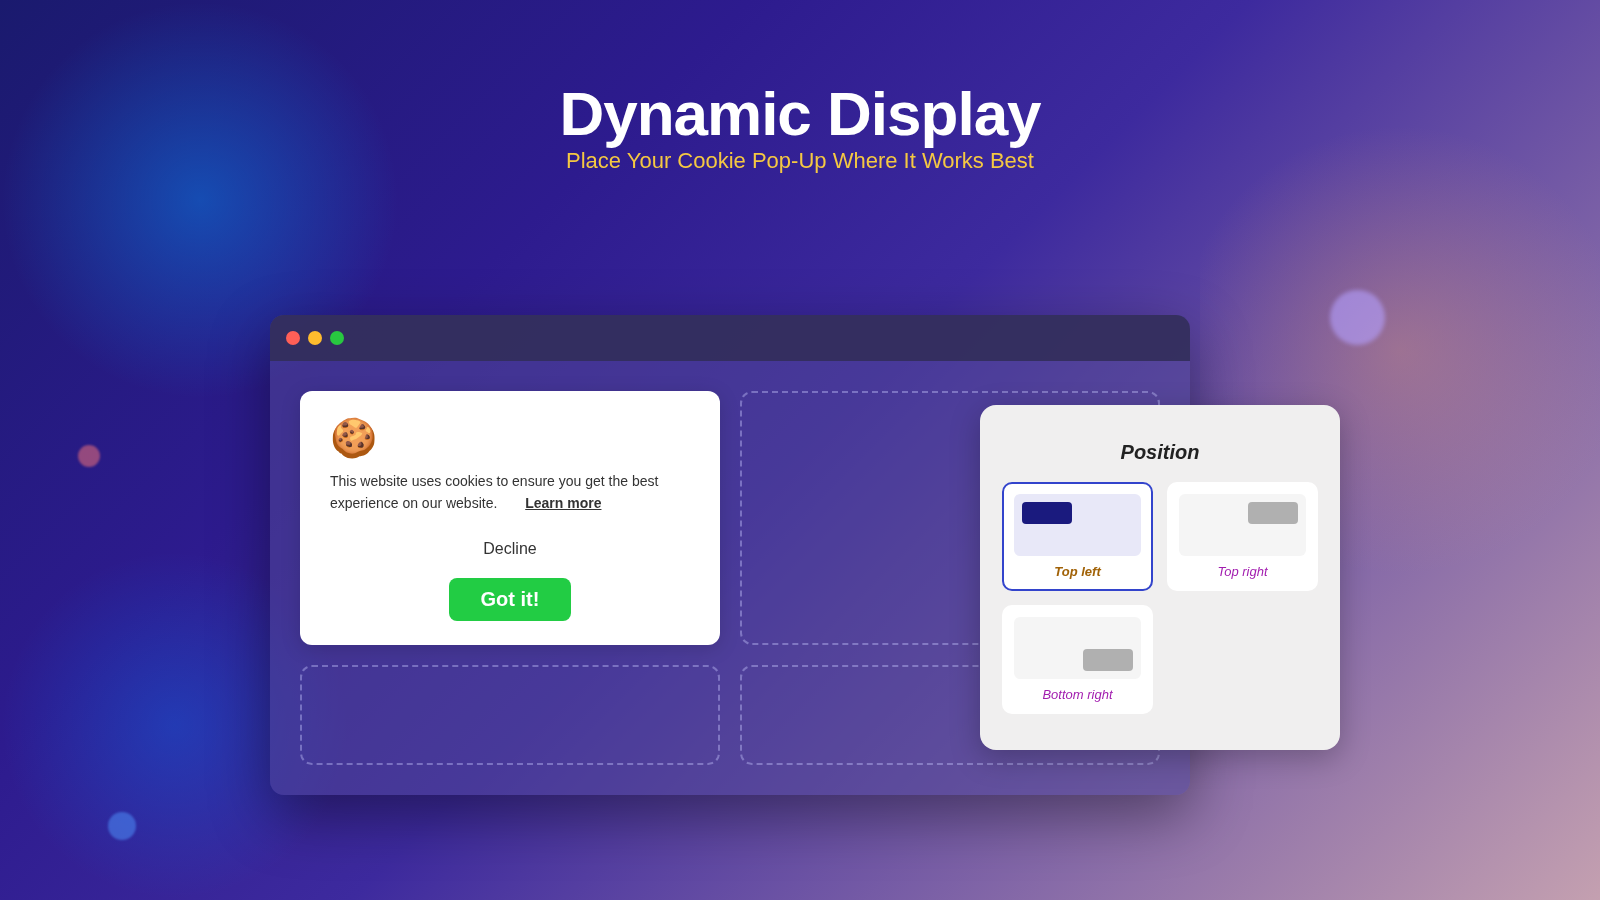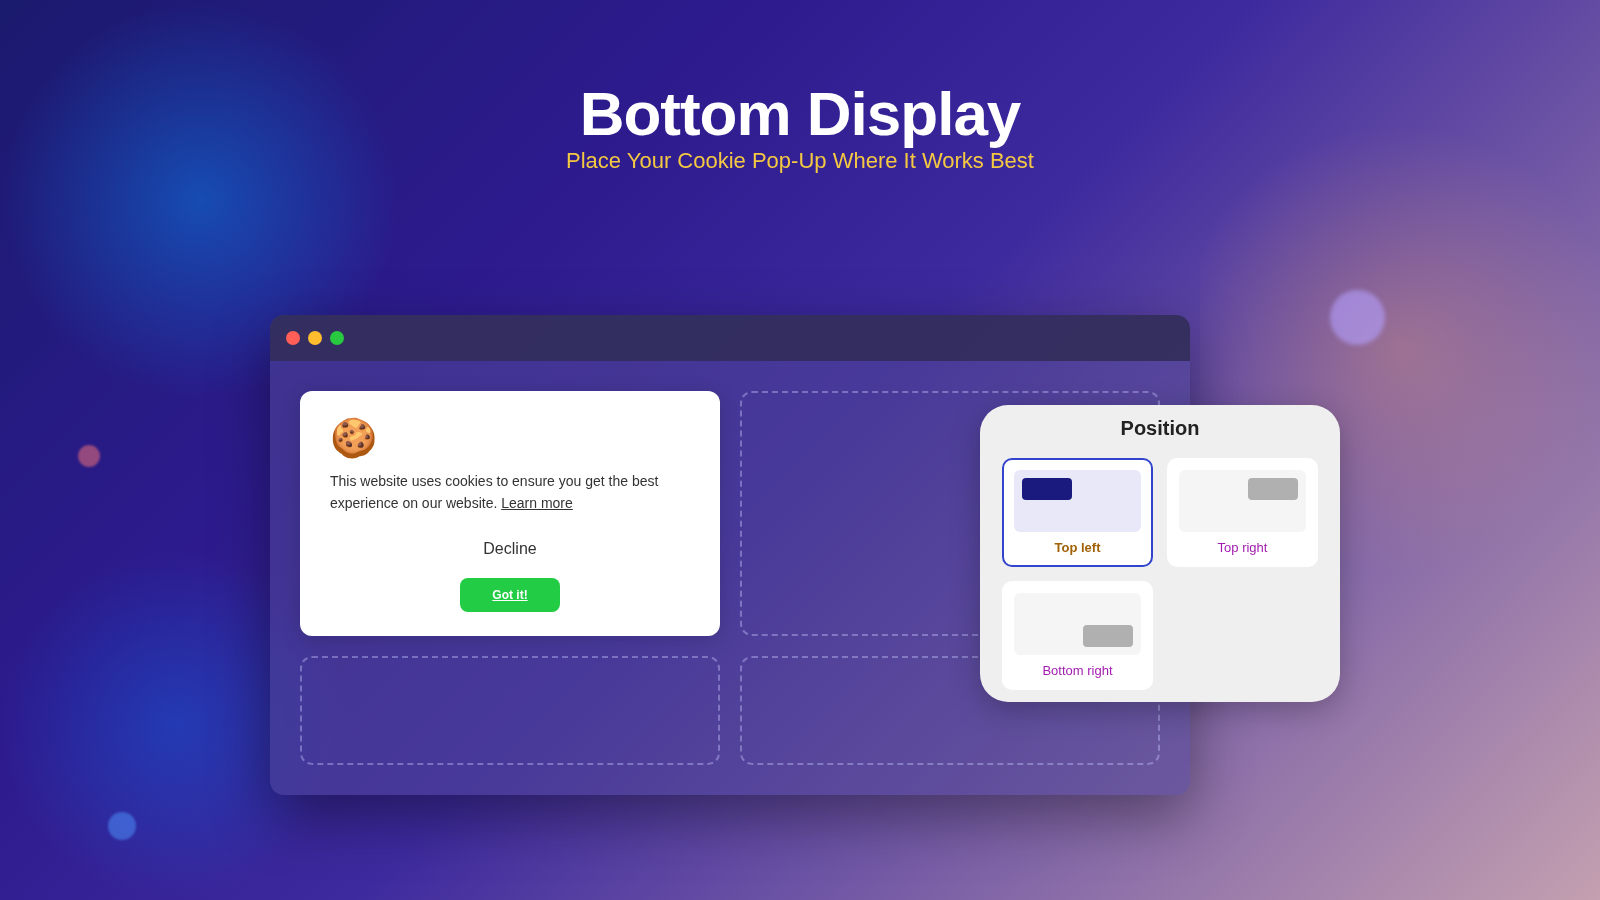--- a/index.html
+++ b/index.html
@@ -141,23 +141,24 @@
     }
 
     .cookie-text {
       font-size: 14px;
       color: #333;
       line-height: 1.55;
     }
 
     .cookie-text a {
       color: #333;
-      font-weight: 400;
+      font-weight: 700;
       text-decoration: underline;
       cursor: pointer;
+      margin-left: 24px;
     }
 
     .cookie-buttons {
       display: flex;
       gap: 14px;
       align-items: center;
       margin-top: 6px;
       flex-direction: column;
     }
 
@@ -169,46 +170,46 @@
       font-weight: 500;
       cursor: pointer;
       padding: 6px 10px;
     }
 
     .btn-got-it {
       background: #22cc44;
       color: #fff;
       border: none;
       border-radius: 8px;
-      font-size: 12px;
+      font-size: 20px;
       font-weight: 700;
       padding: 10px 32px;
       cursor: pointer;
       flex: 1;
-      text-decoration: underline;
     }
 
     
     .placeholder-box {
       border: 2px dashed rgba(200,200,255,0.4);
       border-radius: 12px;
       background: transparent;
     }
 
     
     .position-panel {
       position: absolute;
       top: 405px;
       left: 980px;
       width: 360px;
       background: #f0efef;
-      border-radius: 28px;
-      padding: 12px 22px;
+      border-radius: 16px;
+      padding: 36px 22px;
       box-shadow: 0 8px 30px rgba(0,0,0,0.25);
       z-index: 20;
+      font-style: italic;
     }
 
     .position-panel-title {
       font-size: 20px;
       font-weight: 600;
       color: #222;
       text-align: center;
       margin-bottom: 18px;
     }
 
@@ -291,21 +292,21 @@
 
 <div class="bg-glow-left"></div>
 <div class="bg-glow-bottom-left"></div>
 <div class="bg-glow-right"></div>
 
 <div class="orb orb-top-right"></div>
 <div class="orb orb-mid-left"></div>
 <div class="orb orb-bottom-left"></div>
 
 <div class="page-header">
-  <h1 class="page-title">Bottom Display</h1>
+  <h1 class="page-title">Dynamic Display</h1>
   <p class="page-subtitle">Place Your Cookie Pop-Up Where It Works Best</p>
 </div>
 
 <div class="browser-window">
   <div class="browser-titlebar">
     <div class="traffic-light traffic-red"></div>
     <div class="traffic-light traffic-yellow"></div>
     <div class="traffic-light traffic-green"></div>
   </div>
   <div class="browser-content">

